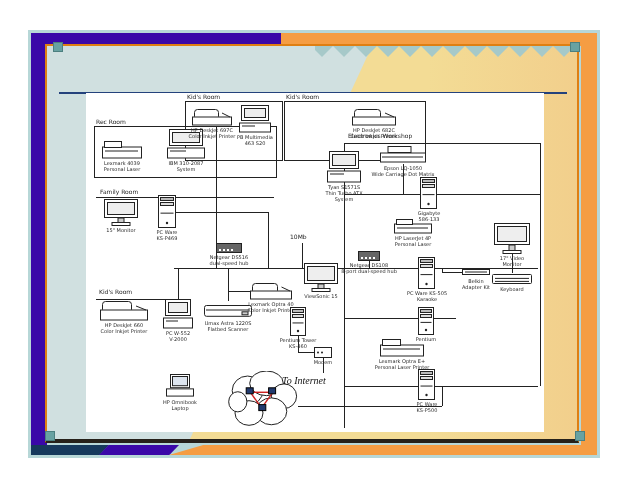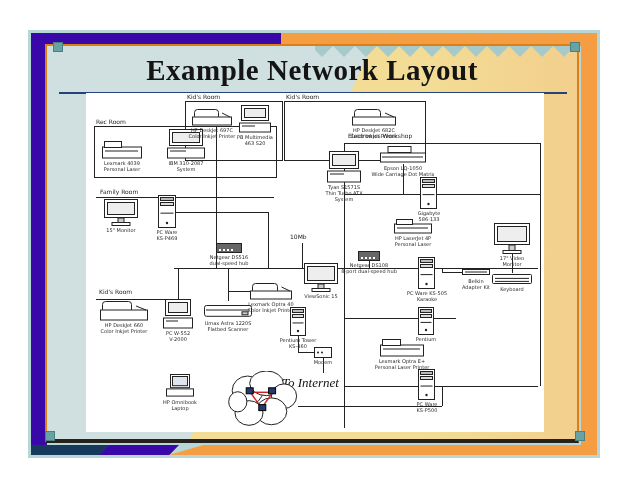--- a/index.html
+++ b/index.html
@@ -30,21 +30,21 @@
   .canvas{position:absolute;left:39px;top:47px;width:458px;height:339px;background:#ffffff;}
   .handle{position:absolute;width:8px;height:8px;background:#68a2a2;border:1px solid #4c8080;z-index:5;}
   .room-box{position:absolute;border:1px solid #222;}
   .cline{position:absolute;background:#222;}
   .node{position:absolute;}
   .node svg{display:block;}
   .lbl{position:absolute;font-size:5px;line-height:6px;color:#2a2a2a;text-align:center;
        white-space:pre-line;font-family:"DejaVu Sans",sans-serif;}
   .hdr{position:absolute;font-size:6px;line-height:7px;color:#1d1d1d;text-align:left;
        white-space:pre-line;font-family:"DejaVu Sans",sans-serif;}
-  .internet{position:absolute;font-size:13px;font-style:italic;color:#111;
+  .internet{position:absolute;font-size:10px;font-style:italic;color:#111;
        font-family:"Liberation Serif","DejaVu Serif",serif;white-space:pre-line;}
 </style>
 </head>
 <body>
 
 <div class="page">
   <div class="slide">
     <div class="band band-left"></div>
     <div class="band band-top-purple"></div>
     <div class="band band-top-orange"></div>
@@ -56,21 +56,20 @@
     <div class="content">
       <div class="teal-bg"></div>
       <svg class="zigzag" width="534" height="12">
         <defs>
           <pattern id="zz" width="22" height="12" patternUnits="userSpaceOnUse">
             <path d="M0 0 L22 0 L11 11 Z" fill="#a6c9c9"></path>
           </pattern>
         </defs>
         <rect x="268" y="0" width="266" height="12" fill="url(#zz)"></rect>
       </svg>
-      <h1 class="title">Example Network Layout</h1>
       <div class="title-underline"></div>
       <div class="canvas" id="canvas">
           <div class="room-box" style="left: 8px; top: 33px; width: 181px; height: 50px;"></div>
           <div class="room-box" style="left: 99px; top: 8px; width: 96px; height: 58px;"></div>
           <div class="room-box" style="left: 198px; top: 8px; width: 140px; height: 58px;"></div>
           <div class="cline" style="left: 10px; top: 104px; width: 178px; height: 1px;"></div>
           <div class="cline" style="left: 10px; top: 206px; width: 94px; height: 1px;"></div>
           <div class="cline" style="left: 258px; top: 50px; width: 196px; height: 1px;"></div>
           <div class="cline" style="left: 258px; top: 50px; width: 1px; height: 285px;"></div>
           <div class="cline" style="left: 454px; top: 50px; width: 1px; height: 243px;"></div>

